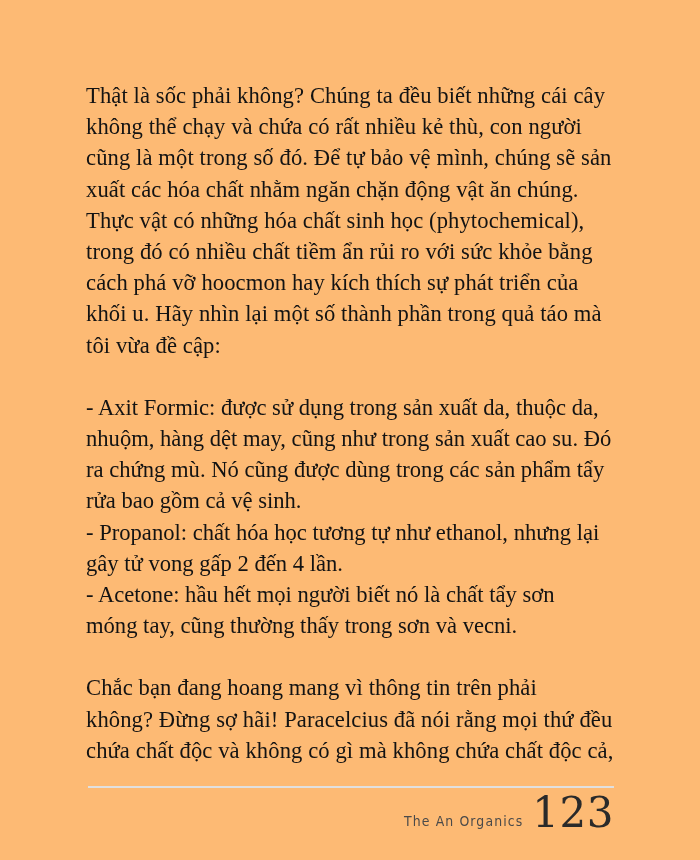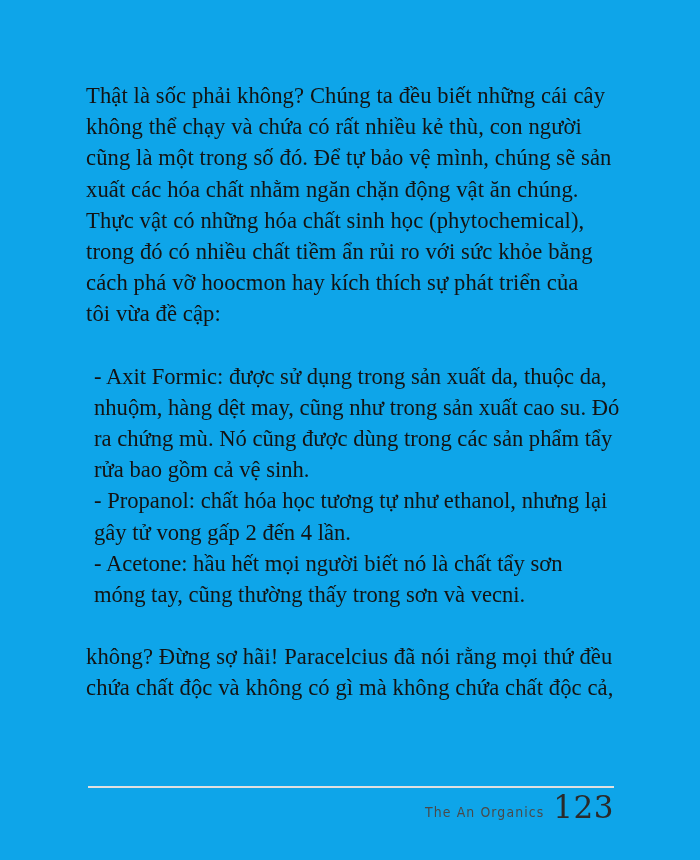--- a/index.html
+++ b/index.html
@@ -13,21 +13,21 @@
     background: #ffffff;
     font-family: "Liberation Serif", "DejaVu Serif", serif;
     color: #111111;
     overflow: hidden;
   }
 
   .page {
     position: relative;
     width: 700px;
     height: 860px;
-    background: #0ea5e9;
+    background: #fdba74;
     box-sizing: border-box;
   }
 
   .content {
     position: absolute;
     left: 86px;
     top: 80px;
     width: 530px;
   }
 
@@ -52,21 +52,20 @@
   
   .list-para {
     margin: 0 0 31px 0;
     font-size: 22.6px;
     line-height: 31.2px;
     color: #131313;
   }
   .list-para .line {
     display: block;
     white-space: pre;
-    margin-left: 8px;
   }
 
   .footer {
     position: absolute;
     left: 0;
     top: 0;
     width: 700px;
     height: 860px;
     pointer-events: none;
   }
@@ -97,21 +96,21 @@
     letter-spacing: 1.1px;
     color: #4a4a4a;
     font-weight: 400;
     transform: scaleY(1.18);
     transform-origin: bottom left;
     white-space: nowrap;
   }
 
   .footer-page-number {
     font-family: "DejaVu Serif", "Liberation Serif", serif;
-    font-size: 31px;
+    font-size: 42px;
     letter-spacing: 0.5px;
     color: #2a2a2a;
     font-weight: 400;
     line-height: 1;
     white-space: nowrap;
     text-align: right;
   }
 </style>
 </head>
 <body>
@@ -121,35 +120,37 @@
   <div class="content">
 
     <p class="para">
       <span class="line">Thật là sốc phải không? Chúng ta đều biết những cái cây</span>
       <span class="line">không thể chạy và chứa có rất nhiều kẻ thù, con người</span>
       <span class="line">cũng là một trong số đó. Để tự bảo vệ mình, chúng sẽ sản</span>
       <span class="line">xuất các hóa chất nhằm ngăn chặn động vật ăn chúng.</span>
       <span class="line">Thực vật có những hóa chất sinh học (phytochemical),</span>
       <span class="line">trong đó có nhiều chất tiềm ẩn rủi ro với sức khỏe bằng</span>
       <span class="line">cách phá vỡ hoocmon hay kích thích sự phát triển của</span>
+      <span class="line">khối u. Hãy nhìn lại một số thành phần trong quả táo mà</span>
       <span class="line">tôi vừa đề cập:</span>
     </p>
 
     <div class="list-para">
       <span class="line">- Axit Formic: được sử dụng trong sản xuất da, thuộc da,</span>
       <span class="line">nhuộm, hàng dệt may, cũng như trong sản xuất cao su. Đó</span>
       <span class="line">ra chứng mù. Nó cũng được dùng trong các sản phẩm tẩy</span>
       <span class="line">rửa bao gồm cả vệ sinh.</span>
       <span class="line">- Propanol: chất hóa học tương tự như ethanol, nhưng lại</span>
       <span class="line">gây tử vong gấp 2 đến 4 lần.</span>
       <span class="line">- Acetone: hầu hết mọi người biết nó là chất tẩy sơn</span>
       <span class="line">móng tay, cũng thường thấy trong sơn và vecni.</span>
     </div>
 
     <p class="para">
+      <span class="line">Chắc bạn đang hoang mang vì thông tin trên phải</span>
       <span class="line">không? Đừng sợ hãi! Paracelcius đã nói rằng mọi thứ đều</span>
       <span class="line">chứa chất độc và không có gì mà không chứa chất độc cả,</span>
     </p>
 
   </div>
 
   <div class="footer">
     <div class="footer-rule"></div>
     <div class="footer-inner">
       <span class="footer-brand">The An Organics</span>

